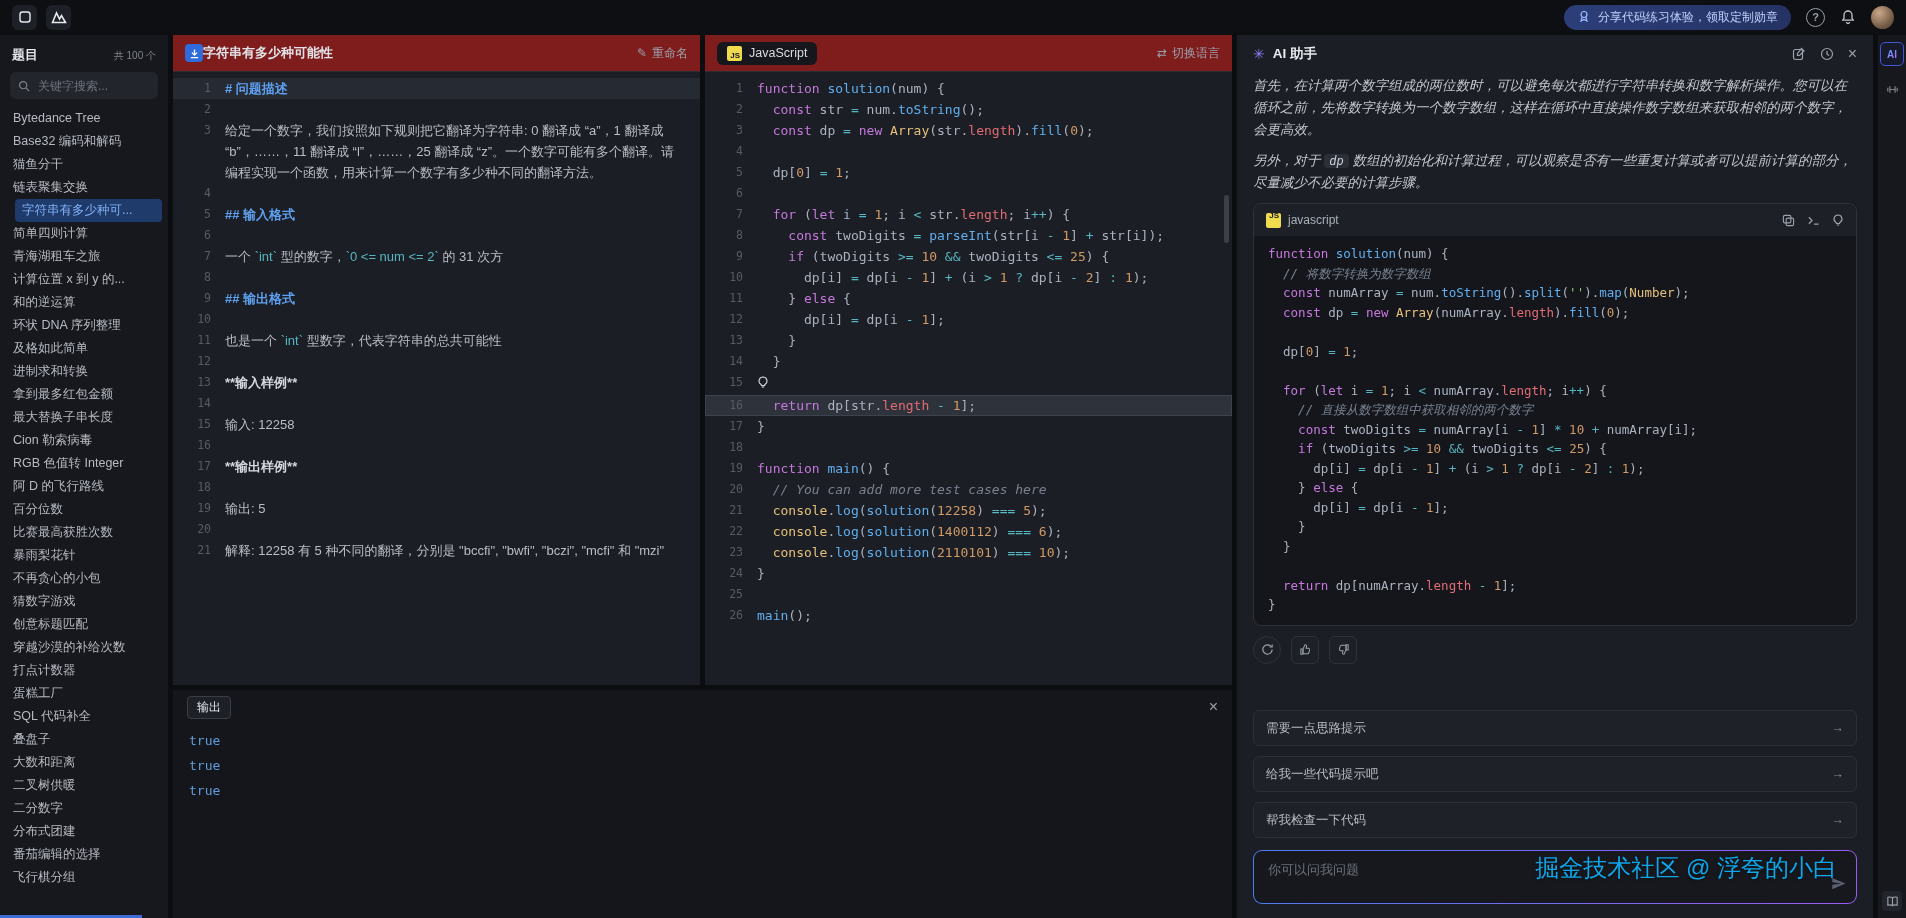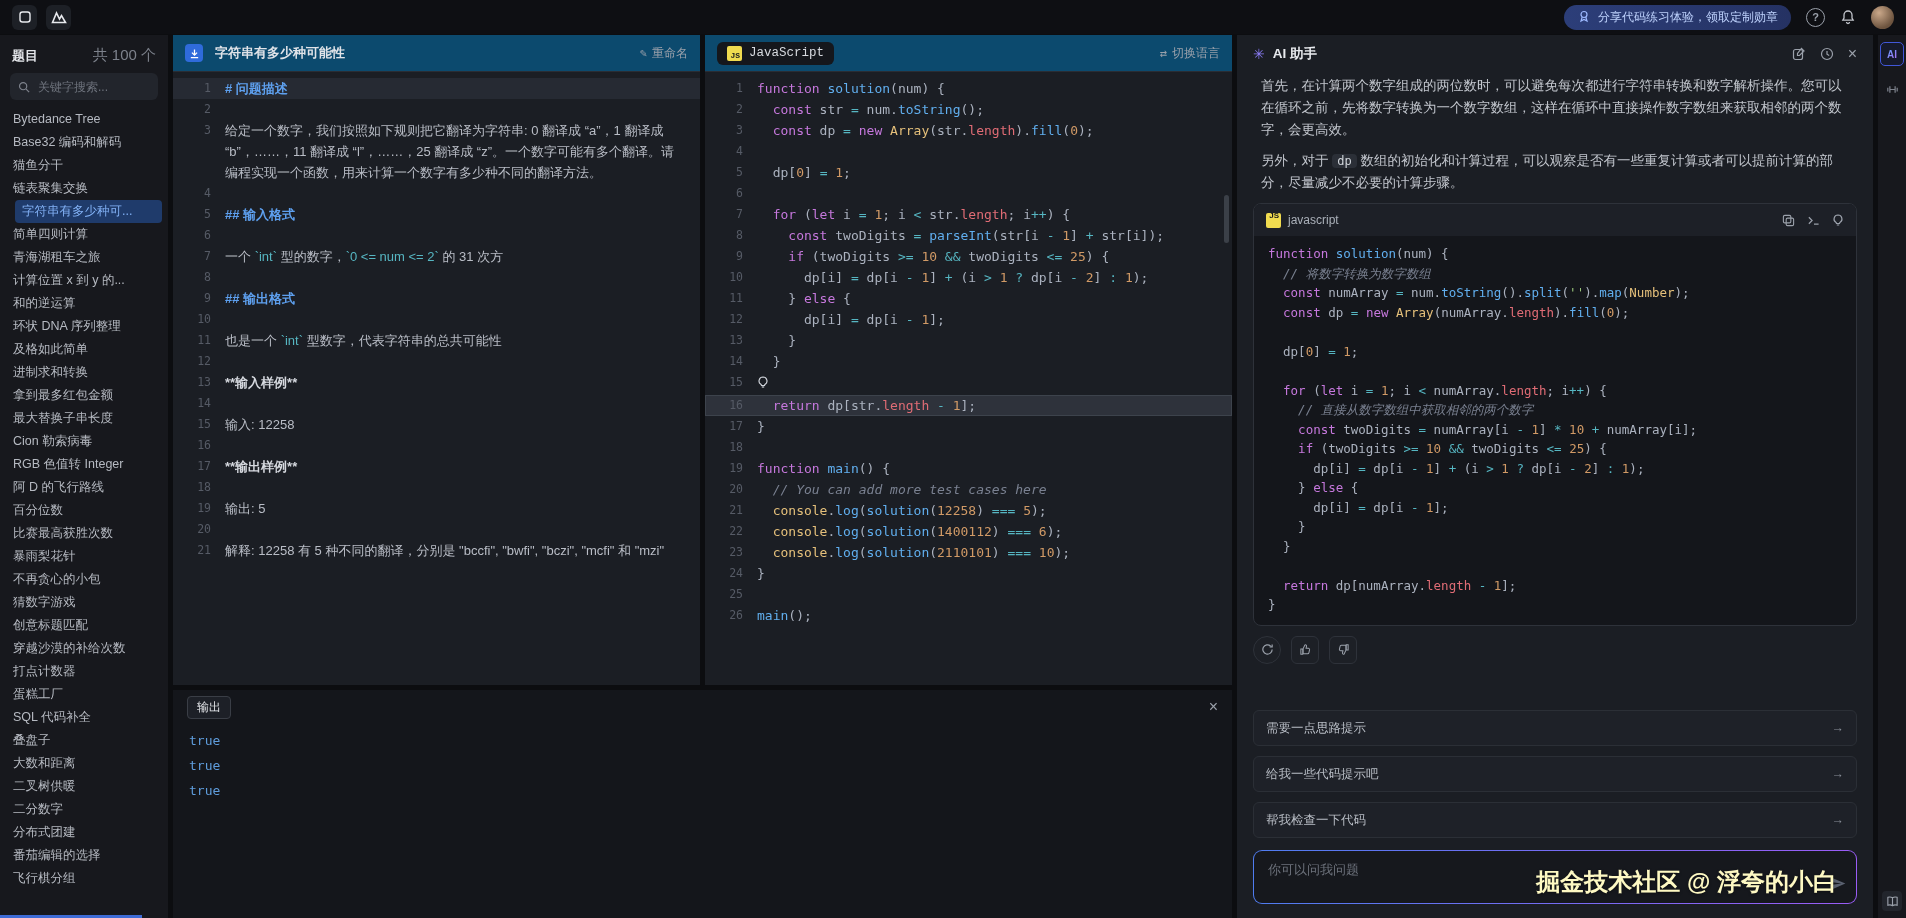--- a/index.html
+++ b/index.html
@@ -18,35 +18,35 @@
   .help{width:17px;height:17px;border-radius:50%;border:1.5px solid #9aa0aa;color:#9aa0aa;font-size:11px;display:flex;align-items:center;justify-content:center;font-weight:700;cursor:pointer;}
   .avatar{width:23px;height:23px;border-radius:50%;background:radial-gradient(circle at 35% 30%,#caa88a,#6d543f 70%);cursor:pointer;}
 
   
   .main{flex:1;display:flex;min-height:0;gap:5px;padding-top:1px;}
 
   
   .sidebar{width:168px;background:#17181d;display:flex;flex-direction:column;flex-shrink:0;position:relative;}
   .sb-head{display:flex;align-items:baseline;justify-content:space-between;padding:11px 12px 8px;}
   .sb-title{font-size:13px;font-weight:700;color:#e5e7eb;}
-  .sb-count{font-size:15px;color:#7d828c;}
+  .sb-count{font-size:10px;color:#7d828c;}
   .sb-search{margin:0 10px;height:27px;background:#22252c;border-radius:6px;display:flex;align-items:center;padding:0 8px;gap:6px;}
   .sb-search input{flex:1;min-width:0;background:transparent;border:none;outline:none;color:#c6cad1;font-size:12px;}
   .sb-search input::placeholder{color:#6d727c;}
   .plist{flex:1;margin-top:8px;overflow:hidden;padding:0 6px;}
   .s-item{height:23px;line-height:23px;padding:0 7px;font-size:12.5px;color:#b6bac2;white-space:nowrap;overflow:hidden;text-overflow:ellipsis;border-radius:4px;cursor:pointer;}
   .s-item.sel{background:#1f3b6b;color:#82b1f5;margin-left:9px;}
   .sb-scroll{position:absolute;bottom:0;left:0;width:142px;height:3px;background:#3e6bd6;}
 
   
   .workspace{flex:1;display:flex;flex-direction:column;min-width:0;gap:5px;}
   .editors{flex:1;display:flex;gap:5px;min-height:0;}
   .panel{background:#1b1e24;display:flex;flex-direction:column;min-width:0;}
   .problem,.code{flex:1;position:relative;}
-  .p-head{height:36px;flex-shrink:0;display:flex;align-items:center;padding:0 12px;background:#0c4a6e;border-bottom:1px solid #2a2d34;gap:12px;font-family:Liberation Mono, monospace;}
+  .p-head{height:36px;flex-shrink:0;display:flex;align-items:center;padding:0 12px;background:#7f1d1d;border-bottom:1px solid #2a2d34;gap:0;}
   .prob-icon{width:18px;height:18px;border-radius:4px;background:#2f6bdb;display:flex;align-items:center;justify-content:center;flex-shrink:0;}
   .p-title{font-size:13px;font-weight:600;color:#e0e3e8;white-space:nowrap;overflow:hidden;text-overflow:ellipsis;}
   .rename{margin-left:auto;display:flex;align-items:center;gap:5px;color:#9ba1ab;font-size:12px;cursor:pointer;flex-shrink:0;}
   .ed-body{flex:1;overflow:hidden;padding-top:6px;}
 
   .ln{width:38px;flex-shrink:0;text-align:right;padding-right:14px;color:#565b66;font-family:"DejaVu Sans Mono",monospace;font-size:11.5px;}
   .md-row{display:flex;line-height:21px;font-size:13px;}
   .md-row.hl{background:#262a33;}
   .md-c{flex:1;color:#b9bdc6;padding-right:14px;word-break:break-all;}
   .mdh{color:#5ea0ef;font-weight:700;}
@@ -80,40 +80,40 @@
 
   
   .ai{width:636px;flex-shrink:0;background:#1b1e24;display:flex;flex-direction:column;position:relative;}
   .ai-head{height:38px;flex-shrink:0;display:flex;align-items:center;gap:8px;padding:0 16px;}
   .ai-spark{color:#8b7cf6;font-size:14px;}
   .ai-title{font-size:13.5px;font-weight:700;color:#e8eaee;}
   .ai-hicons{margin-left:auto;display:flex;gap:14px;color:#9ba1ab;align-items:center;}
   .ai-hicons span{cursor:pointer;display:flex;align-items:center;}
   .ai-x{font-size:16px;line-height:1;}
   .ai-content{flex:1;min-height:0;overflow:hidden;padding:2px 16px 0;font-size:13.5px;line-height:22px;color:#c2c6cd;}
-  .ai-p{margin:0 8px 9px;}
+  .ai-p{margin:0 0 9px;font-style:italic;}
   .chip-code{background:#2b2f37;border-radius:4px;padding:0 5px;font-family:"DejaVu Sans Mono",monospace;font-size:12px;color:#d0d4da;}
   .ai-card{border:1px solid #2e323a;border-radius:8px;background:#14161b;margin:4px 0 10px;overflow:hidden;}
   .ai-card-h{height:32px;background:#1d2027;display:flex;align-items:center;gap:7px;padding:0 12px;}
   .ai-card-lang{font-size:12px;color:#aab0b9;}
   .ai-card-icons{margin-left:auto;display:flex;gap:12px;color:#9ba1ab;}
   .ai-card-icons span{cursor:pointer;display:flex;align-items:center;}
   .ai-card-b{padding:8px 14px 10px;font-family:"DejaVu Sans Mono",monospace;font-size:12.5px;line-height:19.5px;color:#abb2bf;}
   .ac-line{white-space:pre;min-height:19.5px;}
   .ai-actions{display:flex;gap:10px;margin:0 0 10px;}
   .act-btn{width:26px;height:26px;border:1px solid #2e323a;border-radius:6px;display:flex;align-items:center;justify-content:center;color:#9ba1ab;cursor:pointer;background:#1d2026;}
   .act-btn.round{border-radius:50%;}
   .ai-sugs{padding:0 16px;flex-shrink:0;}
   .sug{height:34px;background:#1e2128;border:1px solid #2b2f36;border-radius:6px;margin-bottom:10px;display:flex;align-items:center;justify-content:space-between;padding:0 12px;font-size:12.5px;color:#b9bec6;cursor:pointer;}
   .sug .arr{color:#8a8f99;}
   .ai-input{margin:2px 16px 14px;height:54px;border-radius:9px;position:relative;flex-shrink:0;box-sizing:border-box;padding:9px 12px;border:1.5px solid transparent;background:linear-gradient(#16181d,#16181d) padding-box,linear-gradient(90deg,#4f7cf0,#9a5cf5) border-box;}
   .ai-input input{width:90%;background:transparent;border:none;outline:none;color:#c6cad1;font-size:13px;}
   .ai-input input::placeholder{color:#6d727c;}
   .send{position:absolute;right:10px;bottom:8px;color:#5a6170;cursor:pointer;}
-  .watermark{position:absolute;right:36px;bottom:20px;font-size:24px;font-weight:700;color:#fef9c3;text-shadow:0 1px 3px rgba(0,0,0,.45);pointer-events:none;z-index:5;white-space:nowrap;}
+  .watermark{position:absolute;right:36px;bottom:34px;font-size:24px;font-weight:400;color:#0ea5e9;text-shadow:0 1px 3px rgba(0,0,0,.45);pointer-events:none;z-index:5;white-space:nowrap;}
 
   
   .strip{width:28px;flex-shrink:0;background:#17181d;display:flex;flex-direction:column;align-items:center;padding:7px 0;gap:16px;}
   .strip-ai{width:22px;height:22px;border-radius:5px;border:1px solid #4157d8;background:#161a2b;display:flex;align-items:center;justify-content:center;cursor:pointer;}
   .ai-grad{background:linear-gradient(135deg,#62a0f8,#b06df6);-webkit-background-clip:text;background-clip:text;color:transparent;font-weight:800;font-size:10px;}
   .strip-ic{color:#7d828c;cursor:pointer;display:flex;}
   .strip-bottom{margin-top:auto;width:20px;height:20px;border-radius:4px;background:#22252c;display:flex;align-items:center;justify-content:center;color:#9ba1ab;cursor:pointer;}
 </style>
 </head>
 <body>

